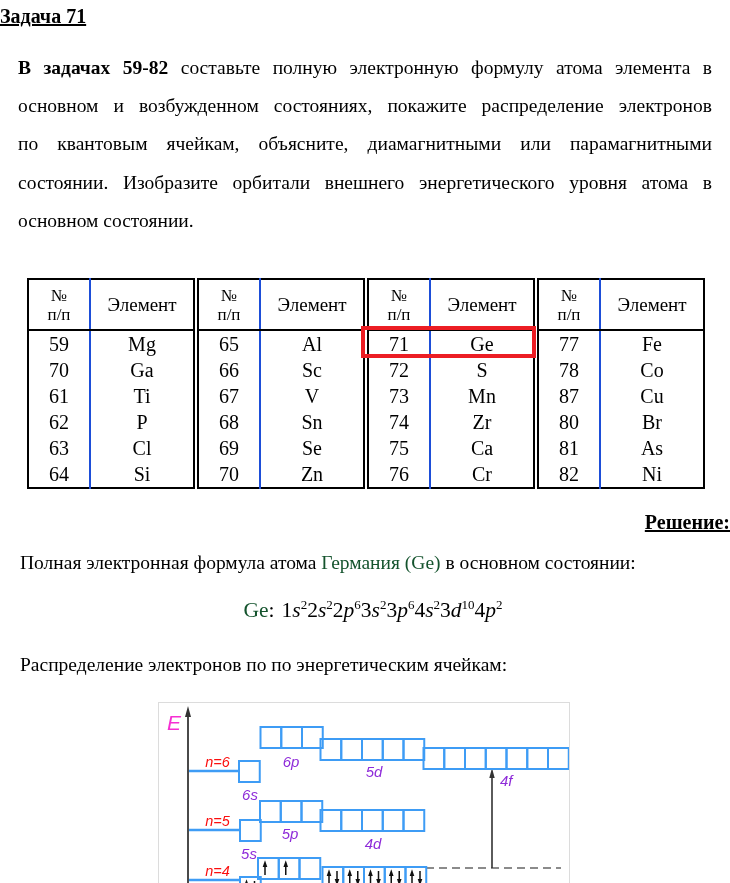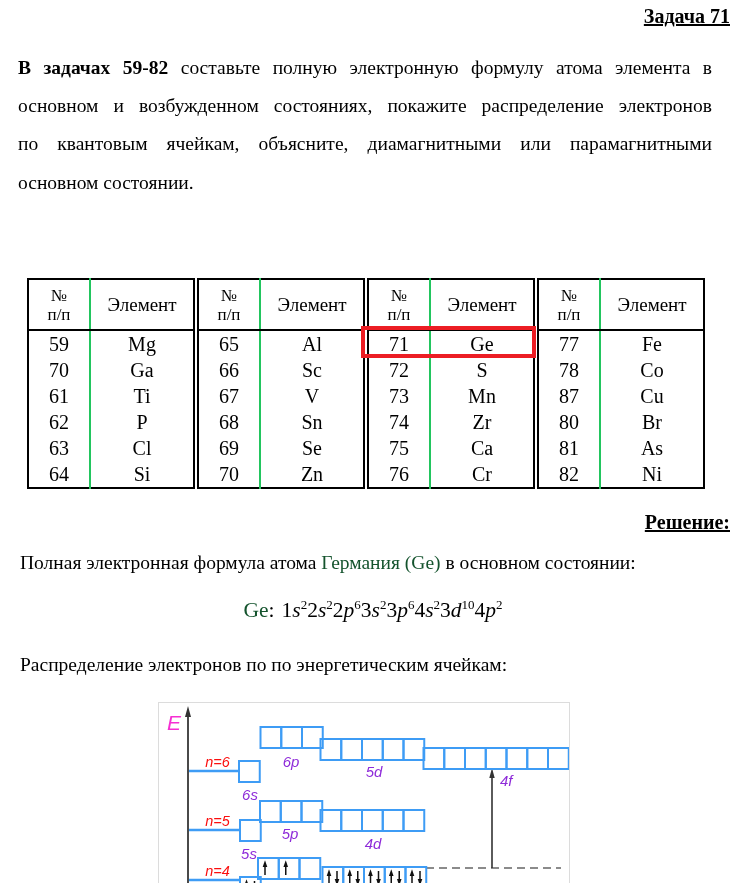--- a/index.html
+++ b/index.html
@@ -2,32 +2,32 @@
 <html><head>
 <meta charset="utf-8">
 <style>
   html,body{margin:0;padding:0}
   body{
     width:730px;height:883px;position:relative;overflow:hidden;
     background:#ffffff;color:#000;
     font-family:"Liberation Serif",serif;
   }
   .title{
-    position:absolute;top:5px;left:0;width:100%;text-align:right;
+    position:absolute;top:5px;left:0;width:100%;text-align:left;
     font-size:20px;font-weight:bold;text-decoration:underline;
   }
   .para{position:absolute;top:49px;left:18px;width:694px;font-size:19.5px}
   .pline{height:38.2px;line-height:38.2px;text-align:justify;text-align-last:justify}
   .pline.last{text-align-last:left}
 
   .tableWrap{position:absolute;top:278px;left:27px}
   table{border-collapse:collapse;border:2px solid #000;table-layout:fixed}
   th,td{padding:0;text-align:center;font-weight:normal;vertical-align:middle}
   th.num,td.num{width:60px}
-  th.elem,td.elem{width:102px;border-left:2px solid #22c55e}
+  th.elem,td.elem{width:102px;border-left:2px solid #1d4ed8}
   .gs{border-left:6px double #000 !important}
   th{height:49px;border-bottom:2px solid #000;font-size:19px}
   th.num{font-size:17px;line-height:19px}
   td{height:26px;font-size:20px;line-height:26px}
   .redbox{position:absolute;left:334px;top:48px;width:175px;height:32px;
     box-sizing:border-box;border:4px solid #EC1D24;pointer-events:none}
 
   .heading2{position:absolute;top:511px;left:0;width:100%;text-align:right;
     font-size:20px;font-weight:bold;text-decoration:underline}
   .intro{position:absolute;top:552px;left:20px;font-size:19.5px}
@@ -49,20 +49,21 @@
 </style>
 </head>
 <body>
 
 <div class="title">Задача 71</div>
 
 <div class="para">
   <div class="pline"><b>В задачах 59-82</b><span> составьте полную электронную формулу атома элемента в</span></div>
   <div class="pline">основном и возбужденном состояниях, покажите распределение электронов</div>
   <div class="pline">по квантовым ячейкам, объясните, диамагнитными или парамагнитными</div>
+  <div class="pline">состоянии. Изобразите орбитали внешнего энергетического уровня атома в</div>
   <div class="pline last">основном состоянии.</div>
 </div>
 
 <div class="tableWrap">
   <table id="elements-table">
       <tbody>
         <tr>
           <th class="num">
             <div>№</div>
             <div>п/п</div>

